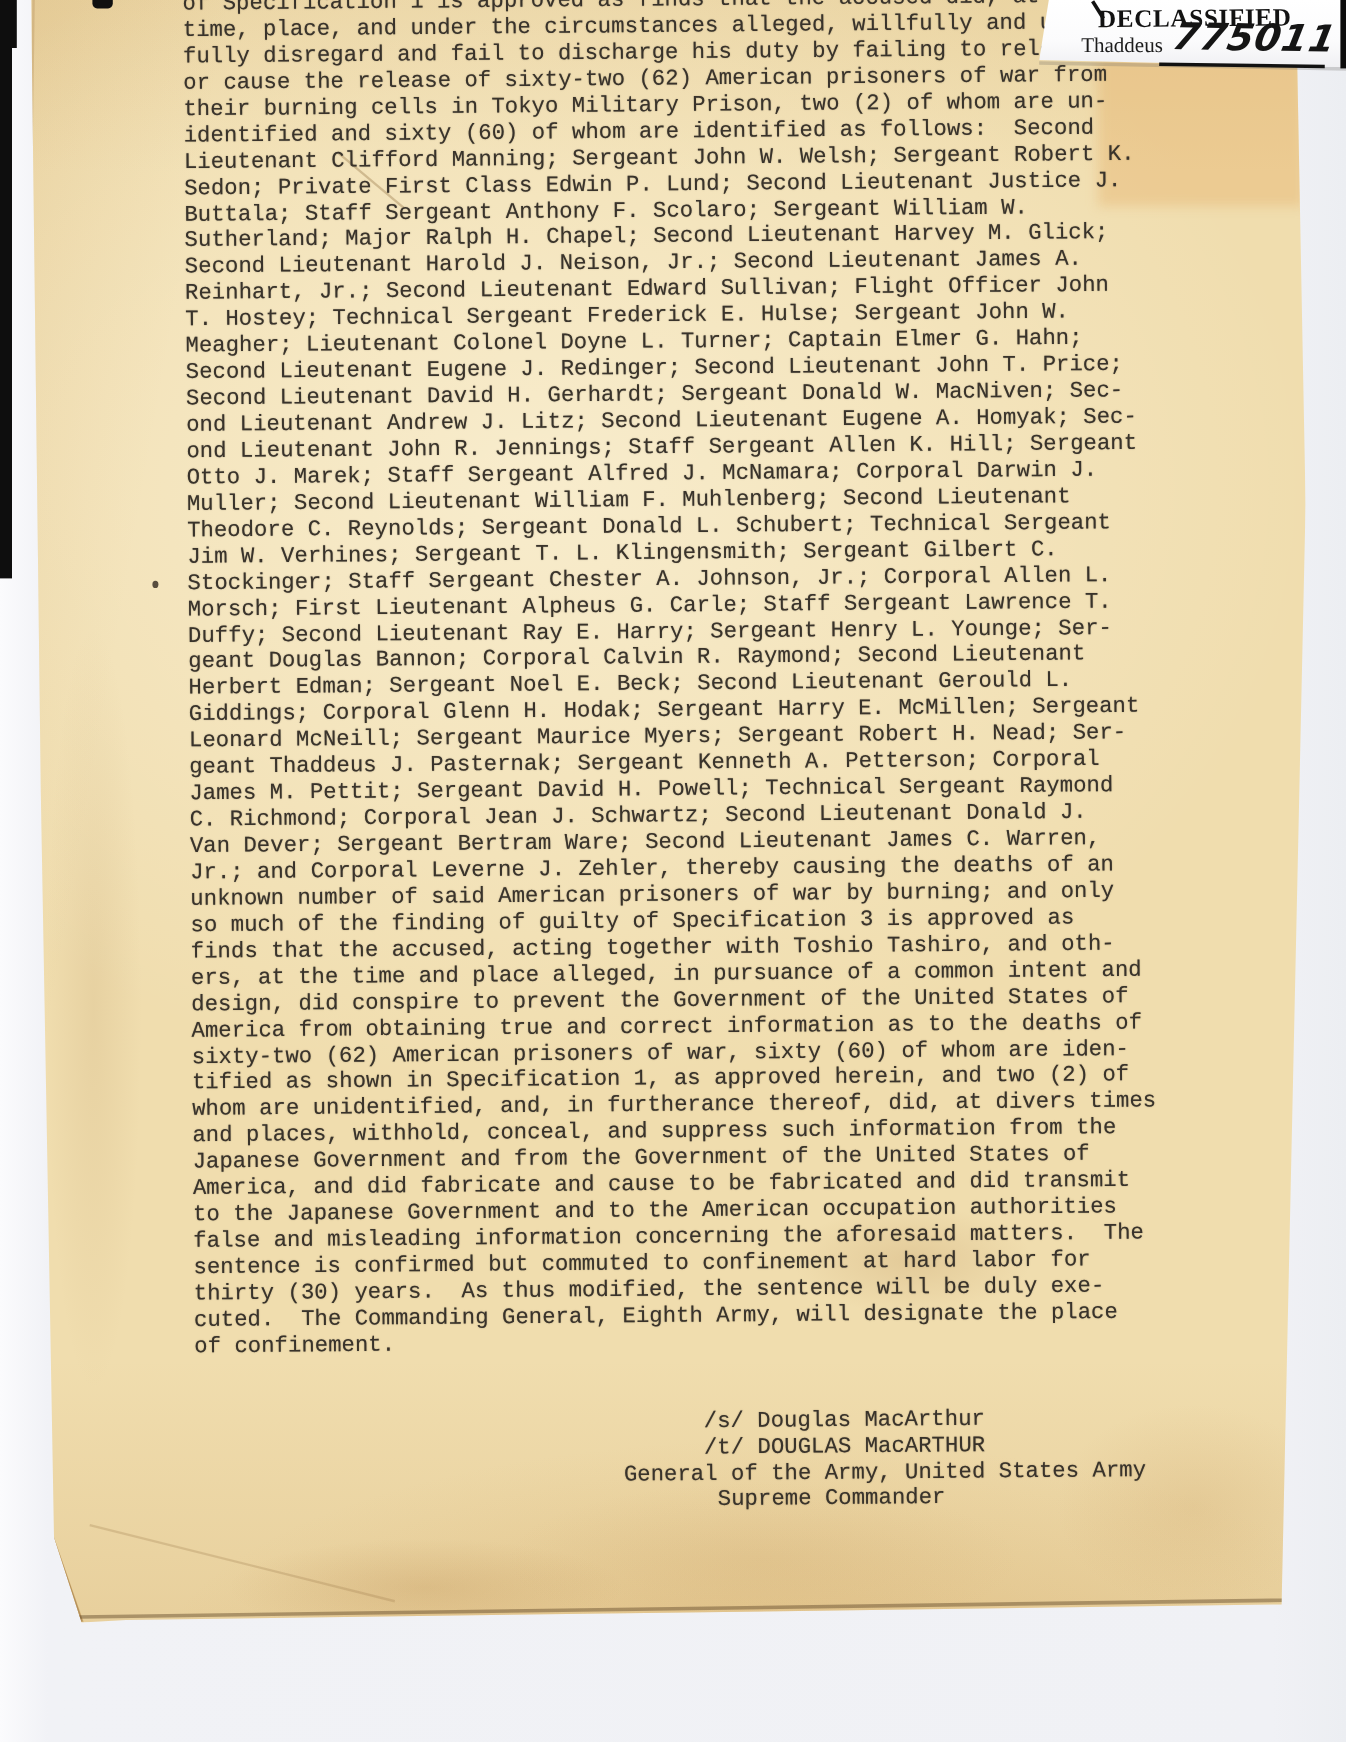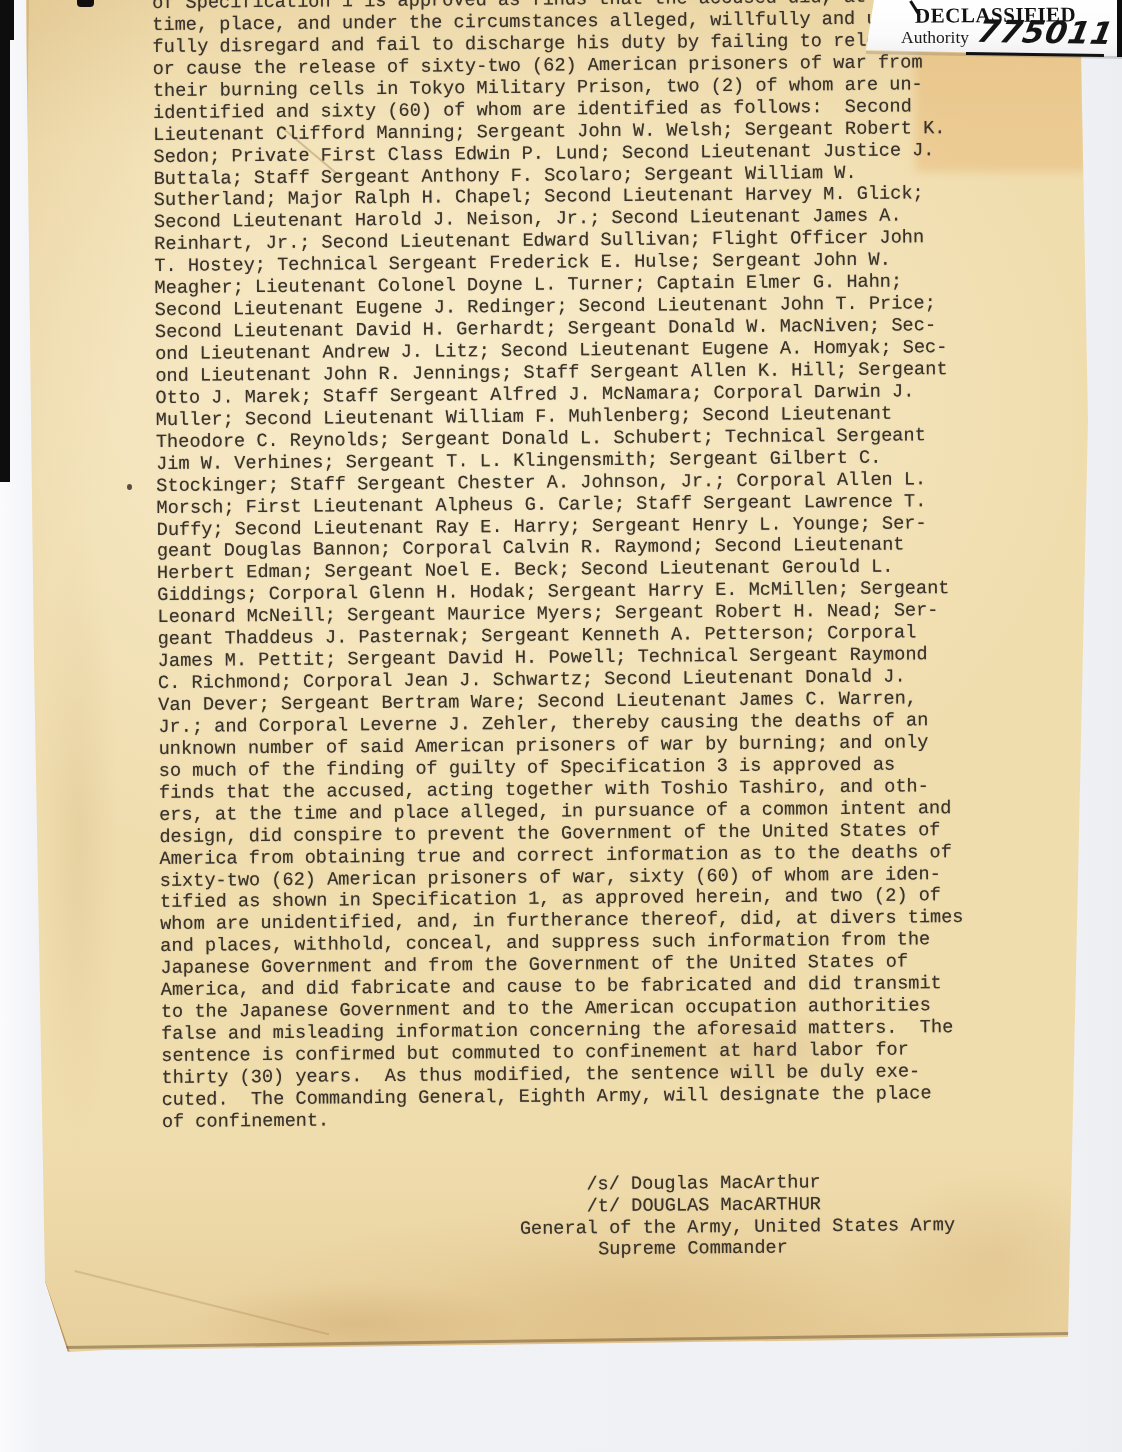--- a/index.html
+++ b/index.html
@@ -136,20 +136,20 @@
       <div class="line">                                General of the Army, United States Army</div>
       <div class="line">                                       Supreme Commander</div>
     </div>
   <div class="margin-ink-dot"></div>
 </div>
 
 <div class="slip-shadow"></div>
 <div class="slip"></div>
 <div class="stamp-slash"></div>
 <div class="stamp-declassified">DECLASSIFIED</div>
-<div class="stamp-authority">Authority</div>
+<div class="stamp-authority">Thaddeus</div>
 <div class="stamp-number">775011</div>
 <div class="stamp-underline"></div>
 
 <div class="edge-black-left"></div>
 <div class="edge-black-left-wide"></div>
 <div class="edge-black-topmark"></div>
 <div class="edge-black-right"></div>
 
 </body></html>

